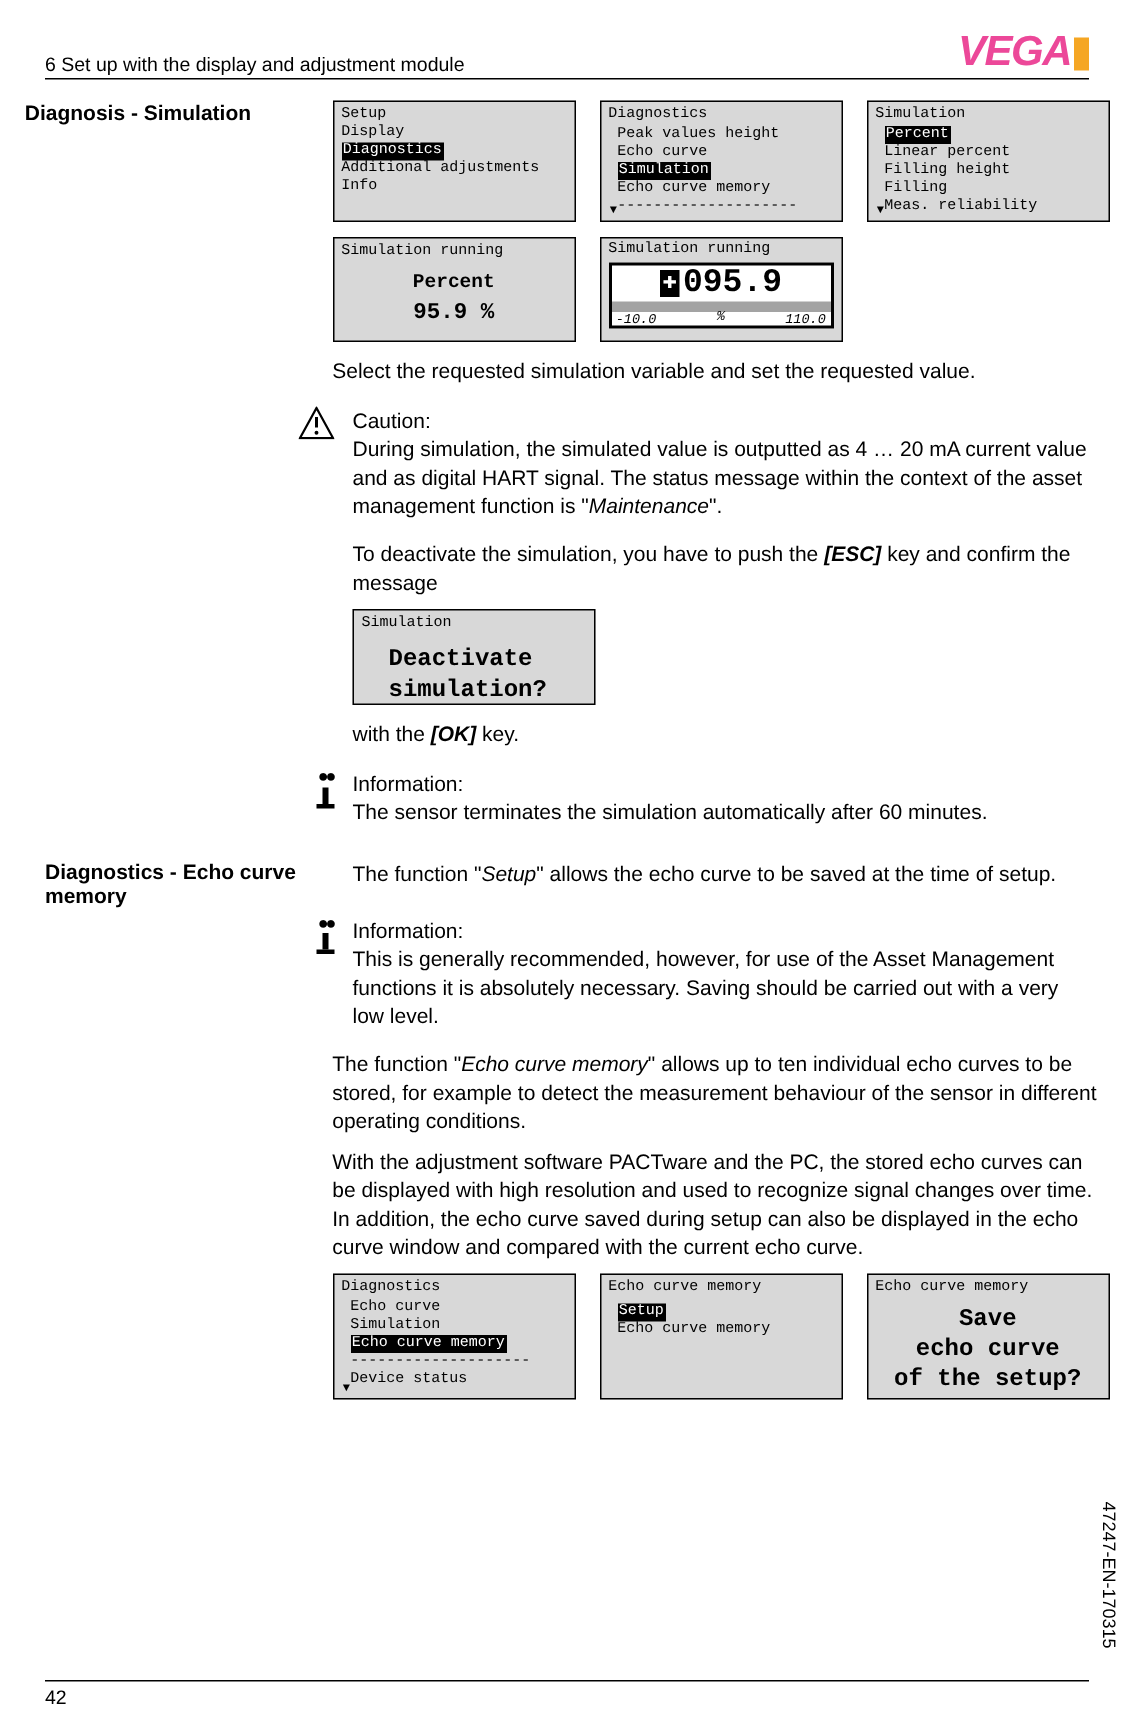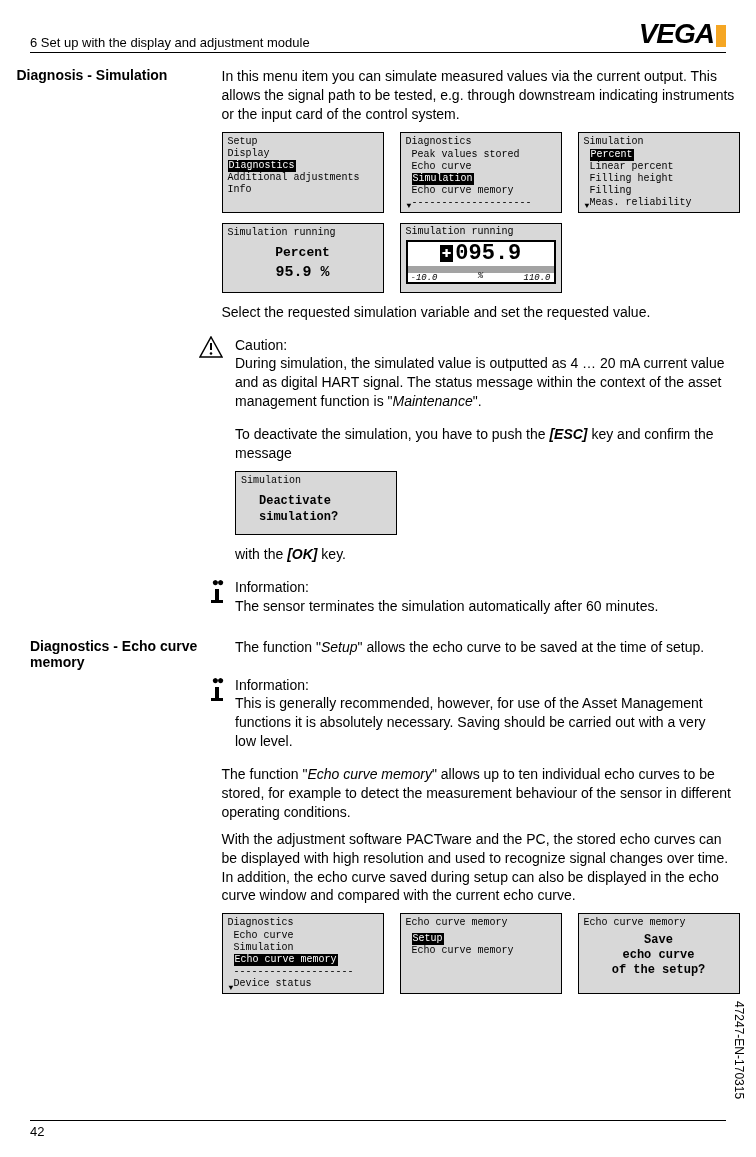--- a/index.html
+++ b/index.html
@@ -26,21 +26,21 @@
   .header-title {
     font-size: 13px;
   }
   .logo {
     display: flex;
     align-items: flex-end;
   }
   .logo-text {
     font-weight: 900;
     font-size: 28px;
-    color: #000000;
+    color: #ec4899;
     letter-spacing: -1px;
     font-style: italic;
     font-family: Arial, sans-serif;
   }
   .logo-block {
     width: 10px;
     height: 22px;
     background: #F5A623;
     margin-left: 2px;
     margin-bottom: 3px;
@@ -157,21 +157,21 @@
   }
   .lcd-meter-scale .pct {
     position:absolute;
     left:50%;
     transform:translateX(-50%);
     top:-2px;
     font-size:9px;
   }
   .lcd-prompt {
     font-weight: bold;
-    font-size: 12px;
+    font-size: 16px;
     font-family: "Courier New", monospace;
     padding: 6px 4px 0 18px;
     line-height:1.3;
   }
   .icon-col {
     width: 205px;
     flex-shrink: 0;
     display: flex;
     justify-content: flex-end;
     padding-right: 12px;
@@ -223,35 +223,34 @@
       <span class="logo-text">VEGA</span>
       <span class="logo-block"></span>
     </div>
   </div>
 
   <div class="content-row">
     <div class="left-col">
       <div class="left-heading">Diagnosis - Simulation</div>
     </div>
     <div class="right-col">
-      <p class="para">In this menu item you can simulate measured values via the current output. This allows the signal path to be tested, e.g. through downstream indicating instruments or the input card of the control system.</p>
 
       <div class="lcd-row">
 
         <div class="lcd">
           <div class="lcd-item">Setup</div>
           <div class="lcd-item">Display</div>
           <div><span class="lcd-item selected">Diagnostics</span></div>
           <div class="lcd-item">Additional adjustments</div>
           <div class="lcd-item">Info</div>
         </div>
 
         <div class="lcd">
           <div class="lcd-title">Diagnostics</div>
-          <div class="lcd-item" style="padding-left:6px">Peak values stored</div>
+          <div class="lcd-item" style="padding-left:6px">Peak values height</div>
           <div class="lcd-item" style="padding-left:6px">Echo curve</div>
           <div style="padding-left:6px"><span class="lcd-item selected">Simulation</span></div>
           <div class="lcd-item" style="padding-left:6px">Echo curve memory</div>
           <div class="lcd-item lcd-divider" style="padding-left:6px">--------------------</div>
           <div class="lcd-arrow">▼</div>
         </div>
 
         <div class="lcd">
           <div class="lcd-title">Simulation</div>
           <div style="padding-left:6px"><span class="lcd-item selected">Percent</span></div>
@@ -389,21 +388,21 @@
         </div>
 
         <div class="lcd">
           <div class="lcd-title">Echo curve memory</div>
           <div style="padding-left:6px;margin-top:4px"><span class="lcd-item selected">Setup</span></div>
           <div class="lcd-item" style="padding-left:6px">Echo curve memory</div>
         </div>
 
         <div class="lcd">
           <div class="lcd-title">Echo curve memory</div>
-          <div style="text-align:center;font-weight:bold;font-family:'Courier New',monospace;font-size:12px;margin-top:4px;line-height:1.25">
+          <div style="text-align:center;font-weight:bold;font-family:'Courier New',monospace;font-size:16px;margin-top:4px;line-height:1.25">
             <span>Save</span><br>
             <span>echo curve</span><br>
             <span>of the setup?</span>
           </div>
         </div>
       </div>
 
     </div>
   </div>
 

